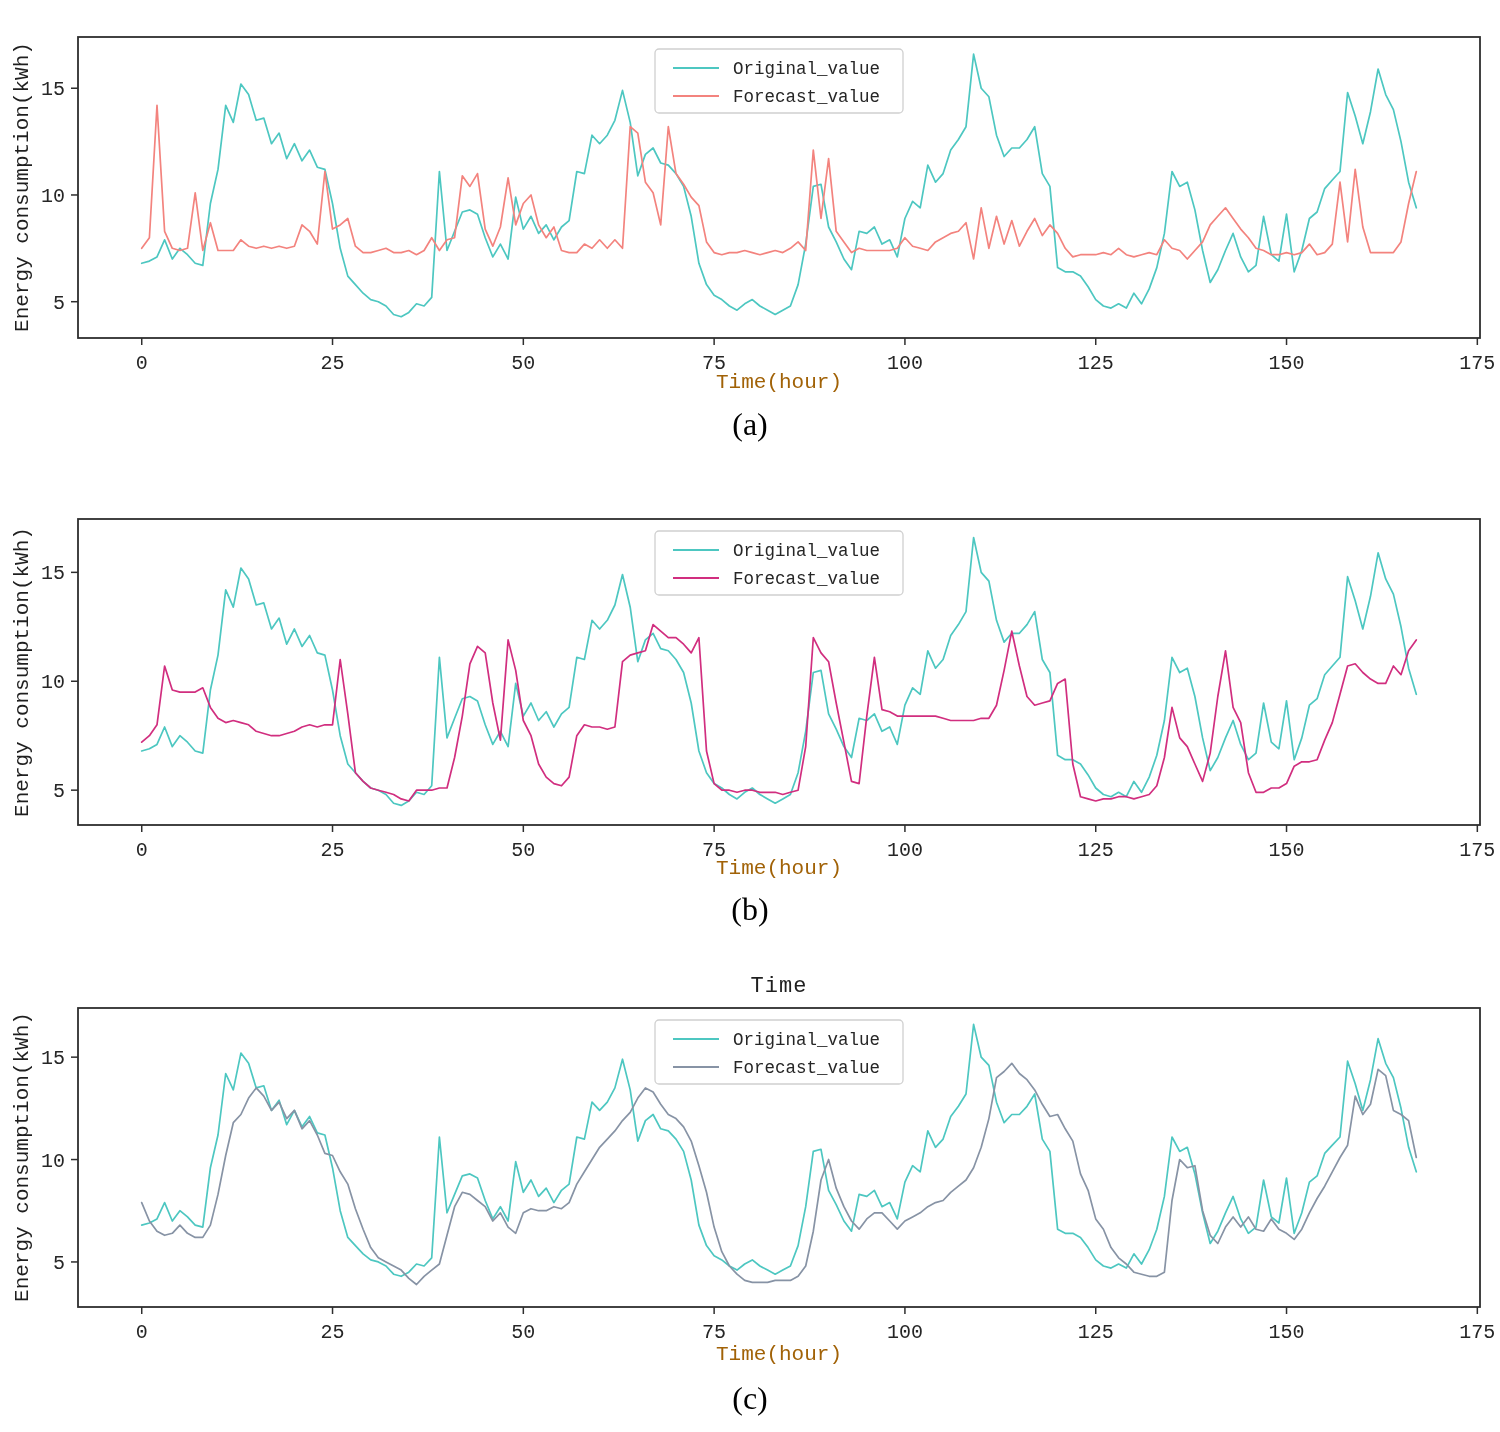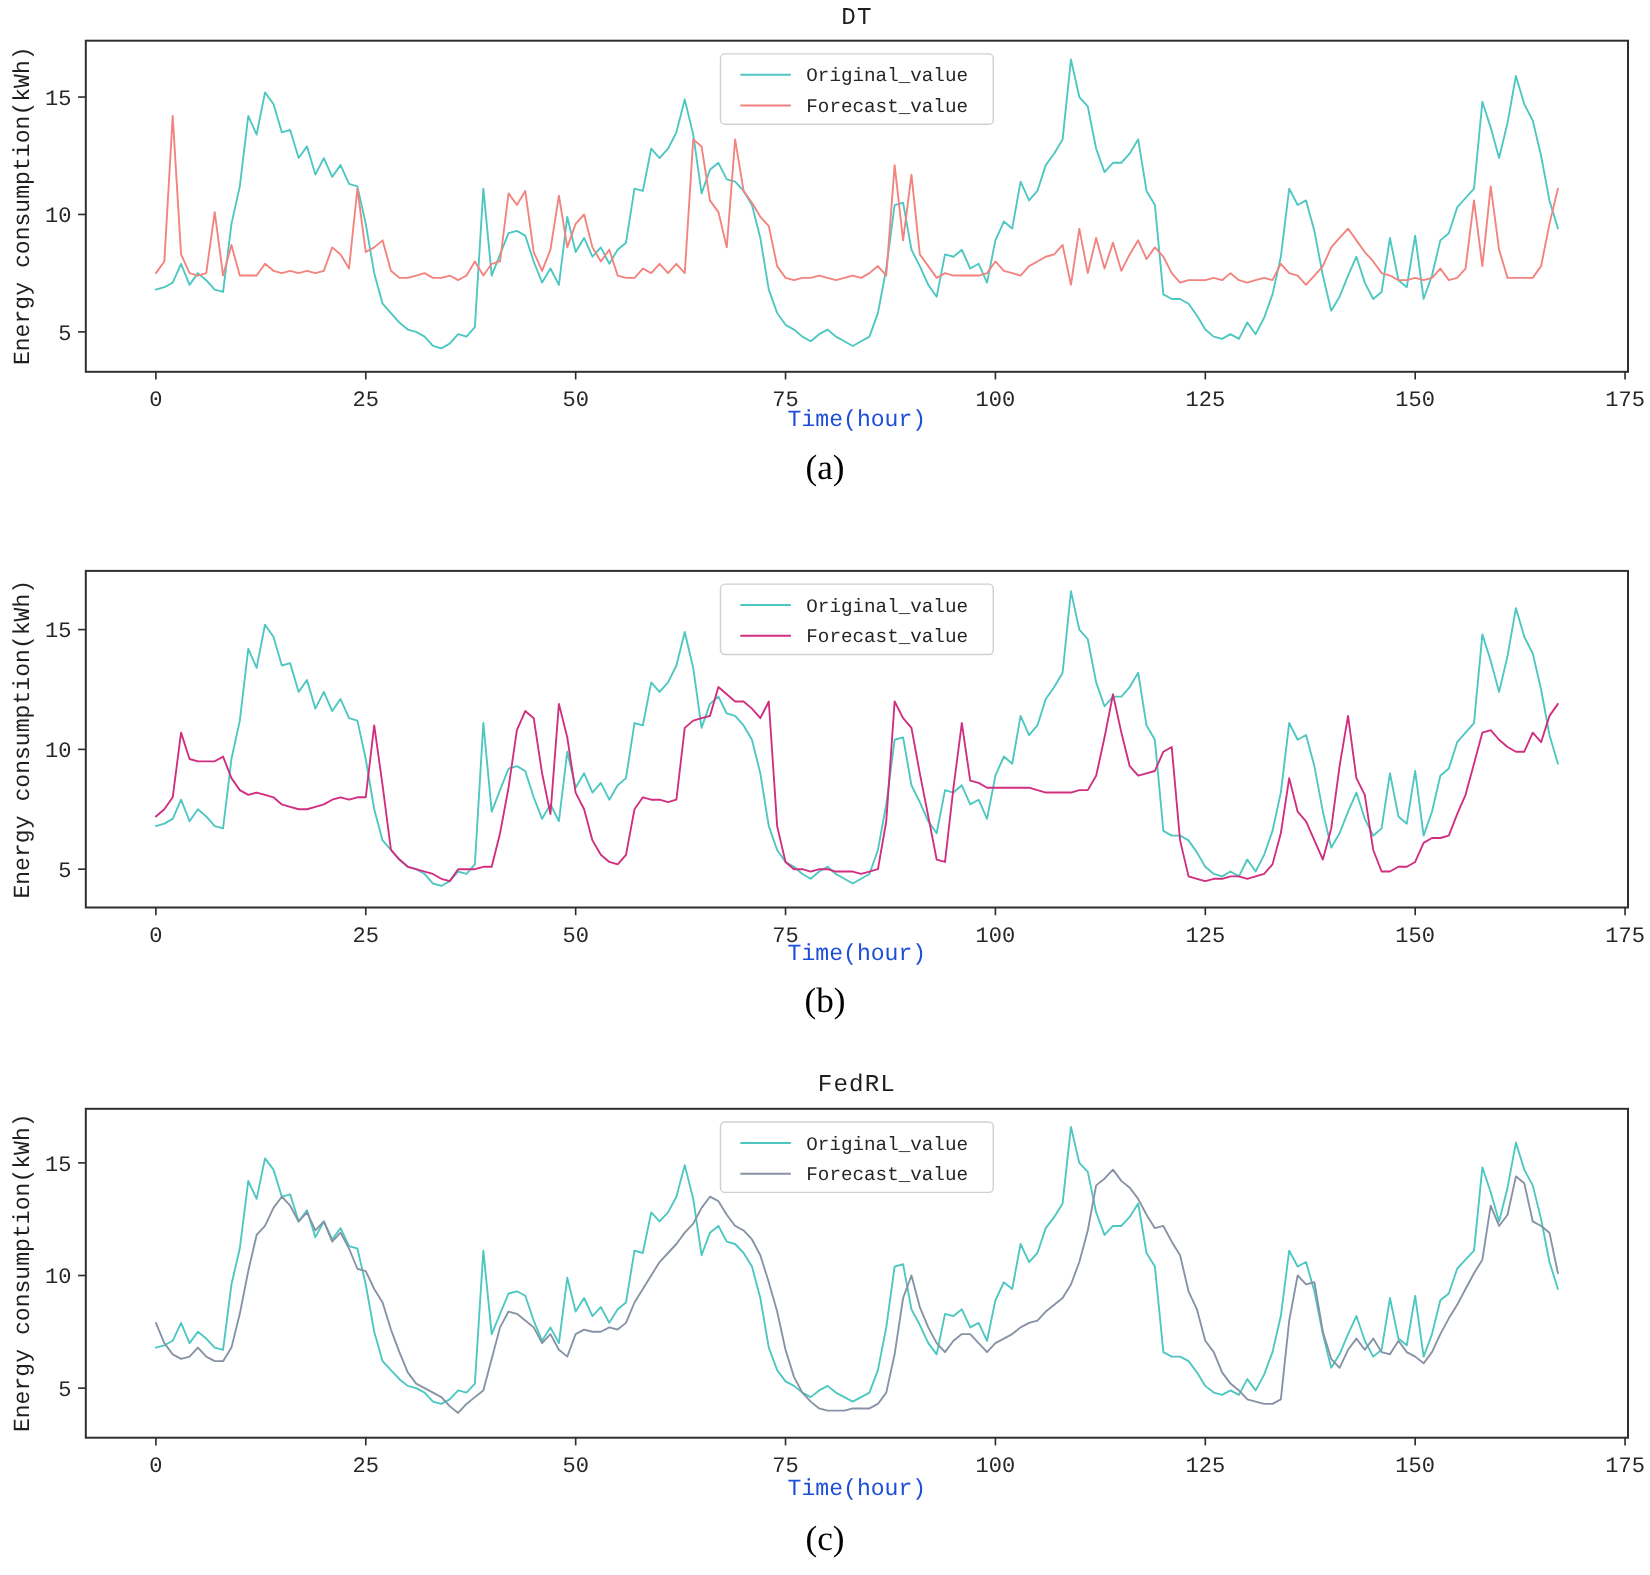--- a/index.html
+++ b/index.html
@@ -3,21 +3,21 @@
 <meta charset="utf-8">
 <style>
   html,body{margin:0;padding:0;background:#ffffff;}
   .figure{position:relative;width:1500px;height:1432px;background:#ffffff;overflow:hidden;
           font-family:"Liberation Mono","DejaVu Sans Mono",monospace;}
   #chart-svg{position:absolute;left:0;top:0;}
   .chart-title{position:absolute;left:78px;width:1402px;text-align:center;
                font:22px "Liberation Mono","DejaVu Sans Mono",monospace;color:#1f1f1f;letter-spacing:1px;}
   .t0{top:4px;} .t1{top:486px;} .t2{top:974px;}
   .axis-xlabel{position:absolute;left:78px;width:1402px;text-align:center;
-               font:21px "Liberation Mono","DejaVu Sans Mono",monospace;color:#1d4ed8;}
+               font:21px "Liberation Mono","DejaVu Sans Mono",monospace;color:#a16207;}
   .xl0{top:371px;} .xl1{top:857px;} .xl2{top:1343px;}
   .axis-ylabel{position:absolute;left:22px;white-space:nowrap;
                font:21px "Liberation Mono","DejaVu Sans Mono",monospace;color:#1f1f1f;
                transform:translate(-50%,-50%) rotate(-90deg);}
   .yl0{top:187px;} .yl1{top:672px;} .yl2{top:1157px;}
   .sub-label{position:absolute;left:0;width:1500px;text-align:center;
              font:32px "Liberation Serif","DejaVu Serif",serif;color:#000000;}
   .sl0{top:406px;} .sl1{top:891px;} .sl2{top:1380px;}
   .tick{font:20px "Liberation Mono","DejaVu Sans Mono",monospace;fill:#262626;}
   .legend-text{font:17.5px "Liberation Mono","DejaVu Sans Mono",monospace;fill:#262626;}
@@ -124,22 +124,21 @@
         <g>
           <rect x="655" y="1020" width="248" height="64" rx="4" fill="#ffffff" stroke="#d0d0d0" stroke-width="1.3"></rect>
           <line x1="673" y1="1039" x2="719" y2="1039" stroke="#4dc7c1" stroke-width="1.8"></line>
           <text x="733" y="1045" class="legend-text">Original_value</text>
           <line x1="673" y1="1067" x2="719" y2="1067" stroke="#8793a5" stroke-width="1.8"></line>
           <text x="733" y="1073" class="legend-text">Forecast_value</text>
         </g>
       </g>
     </svg>
 
-  <div class="chart-title t0">DT</div>
-  <div class="chart-title t2">FedRL</div>
+  <div class="chart-title t2">Time</div>
 
   <div class="axis-ylabel yl0">Energy consumption(kWh)</div>
   <div class="axis-ylabel yl1">Energy consumption(kWh)</div>
   <div class="axis-ylabel yl2">Energy consumption(kWh)</div>
 
   <div class="axis-xlabel xl0">Time(hour)</div>
   <div class="axis-xlabel xl1">Time(hour)</div>
   <div class="axis-xlabel xl2">Time(hour)</div>
 
   <div class="sub-label sl0">(a)</div>

